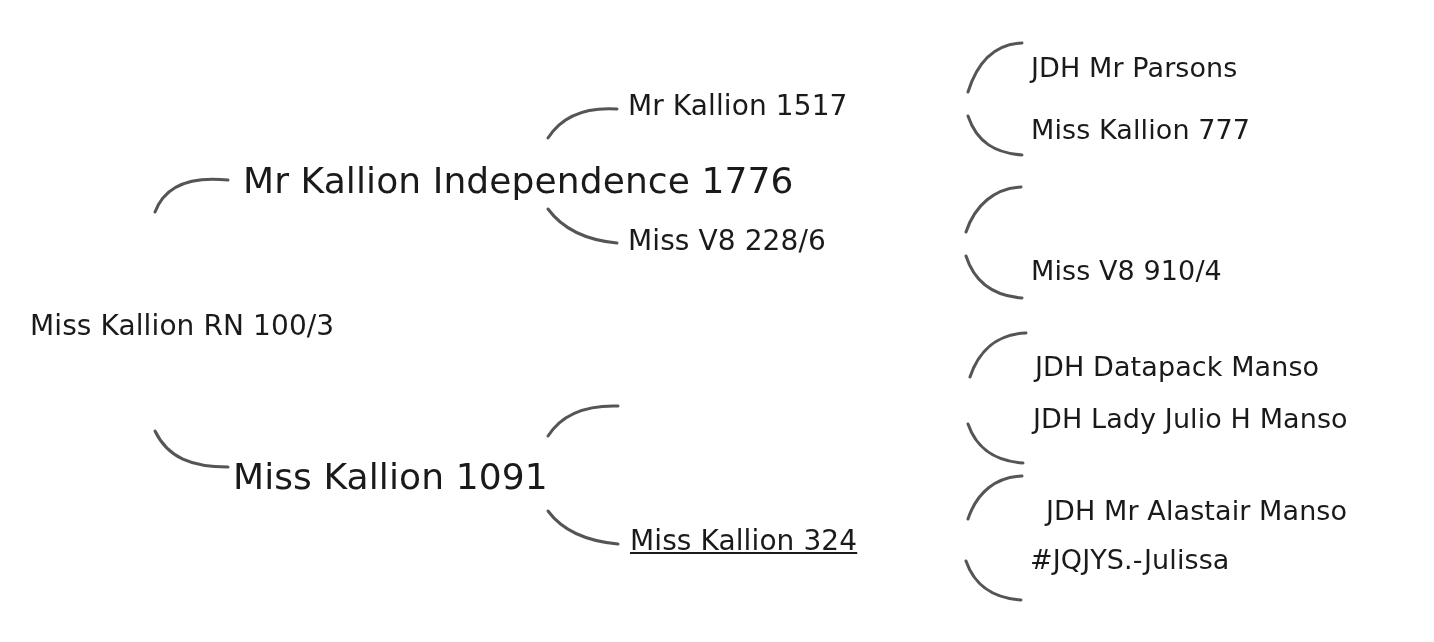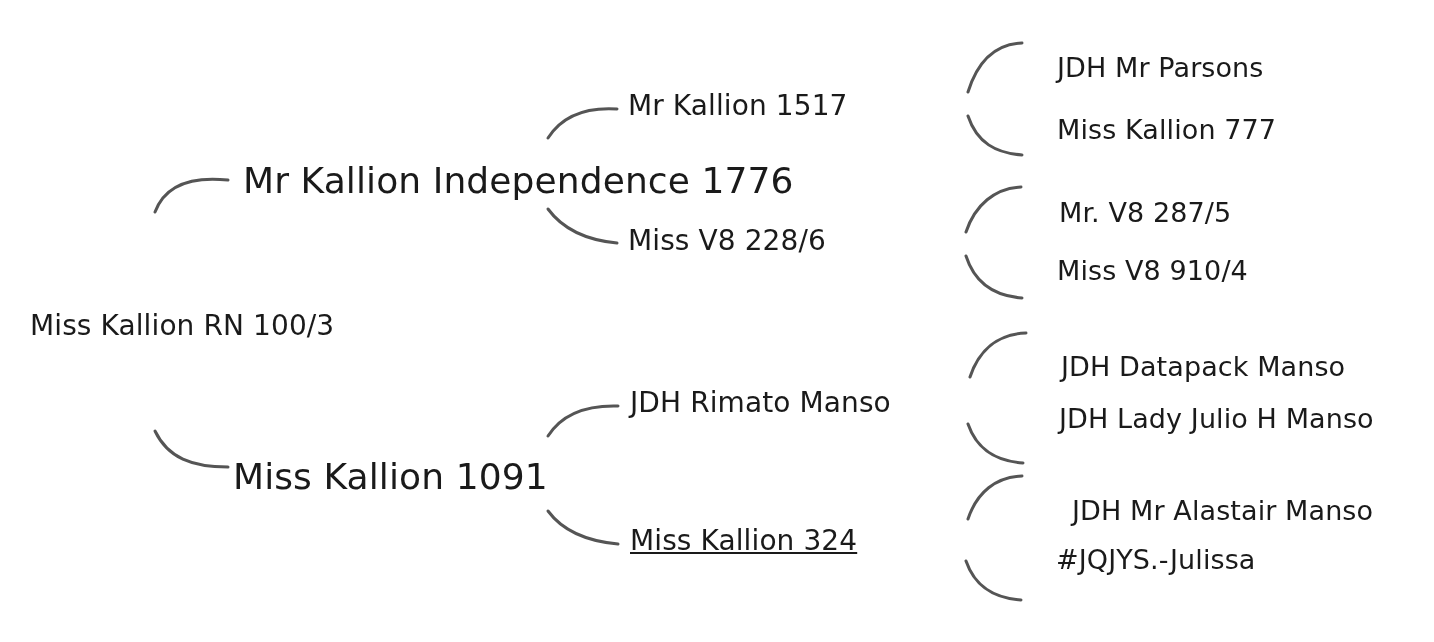--- a/index.html
+++ b/index.html
@@ -27,21 +27,21 @@
   .node {
     position: absolute;
     white-space: nowrap;
     color: #1a1a1a;
     line-height: 1;
     letter-spacing: 0.1px;
   }
   .node.root      { font-size: 28px; }
   .node.gen1      { font-size: 36px; }
   .node.gen2      { font-size: 28px; text-align: center; }
-  .node.gen3      { font-size: 27px; margin-left: 26px; }
+  .node.gen3      { font-size: 27px; }
 </style>
 </head>
 <body>
 
 <div id="stage">
 
   <svg id="links" viewBox="0 0 1434 642" width="1434" height="642" xmlns="http://www.w3.org/2000/svg">
     <g id="edge-group" fill="none" stroke-linecap="round" stroke-linejoin="round">
         <path d="M 155,212 C 165,185 190,176 228,180" stroke="#555555" stroke-width="3" fill="none" stroke-linecap="round"></path>
         <path d="M 155,431 C 168,458 192,467 228,467" stroke="#555555" stroke-width="3" fill="none" stroke-linecap="round"></path>
@@ -60,25 +60,23 @@
       </g>
   </svg>
 
   <div class="node root" style="left: 30px; top: 312px;">Miss Kallion RN 100/3</div>
 
   <div class="node gen1" style="left: 243px; top: 163px;">Mr Kallion Independence 1776</div>
   <div class="node gen1" style="left: 233px; top: 459px;">Miss Kallion 1091</div>
 
   <div class="node gen2" style="left: 628px; top: 92px;">Mr Kallion 1517</div>
   <div class="node gen2" style="left: 628px; top: 227px;">Miss V8 228/6</div>
-  <div class="node gen2" style="left: 630px; top: 389px;">JDH Rimato Manso</div>
   <div class="node gen2" style="left: 630px; top: 527px; text-decoration: underline;">Miss Kallion 324</div>
 
   <div class="node gen3" style="left: 1031px; top: 54px;">JDH Mr Parsons</div>
   <div class="node gen3" style="left: 1031px; top: 116px;">Miss Kallion 777</div>
-  <div class="node gen3" style="left: 1033px; top: 199px;">Mr. V8 287/5</div>
   <div class="node gen3" style="left: 1031px; top: 257px;">Miss V8 910/4</div>
   <div class="node gen3" style="left: 1033px; top: 405px;">JDH Lady Julio H Manso</div>
   <div class="node gen3" style="left: 1035px; top: 353px;">JDH Datapack Manso</div>
   <div class="node gen3" style="left: 1046px; top: 497px;">JDH Mr Alastair Manso</div>
   <div class="node gen3" style="left: 1030px; top: 546px;">#JQJYS.-Julissa</div>
 
 </div>
 
 </body></html>

